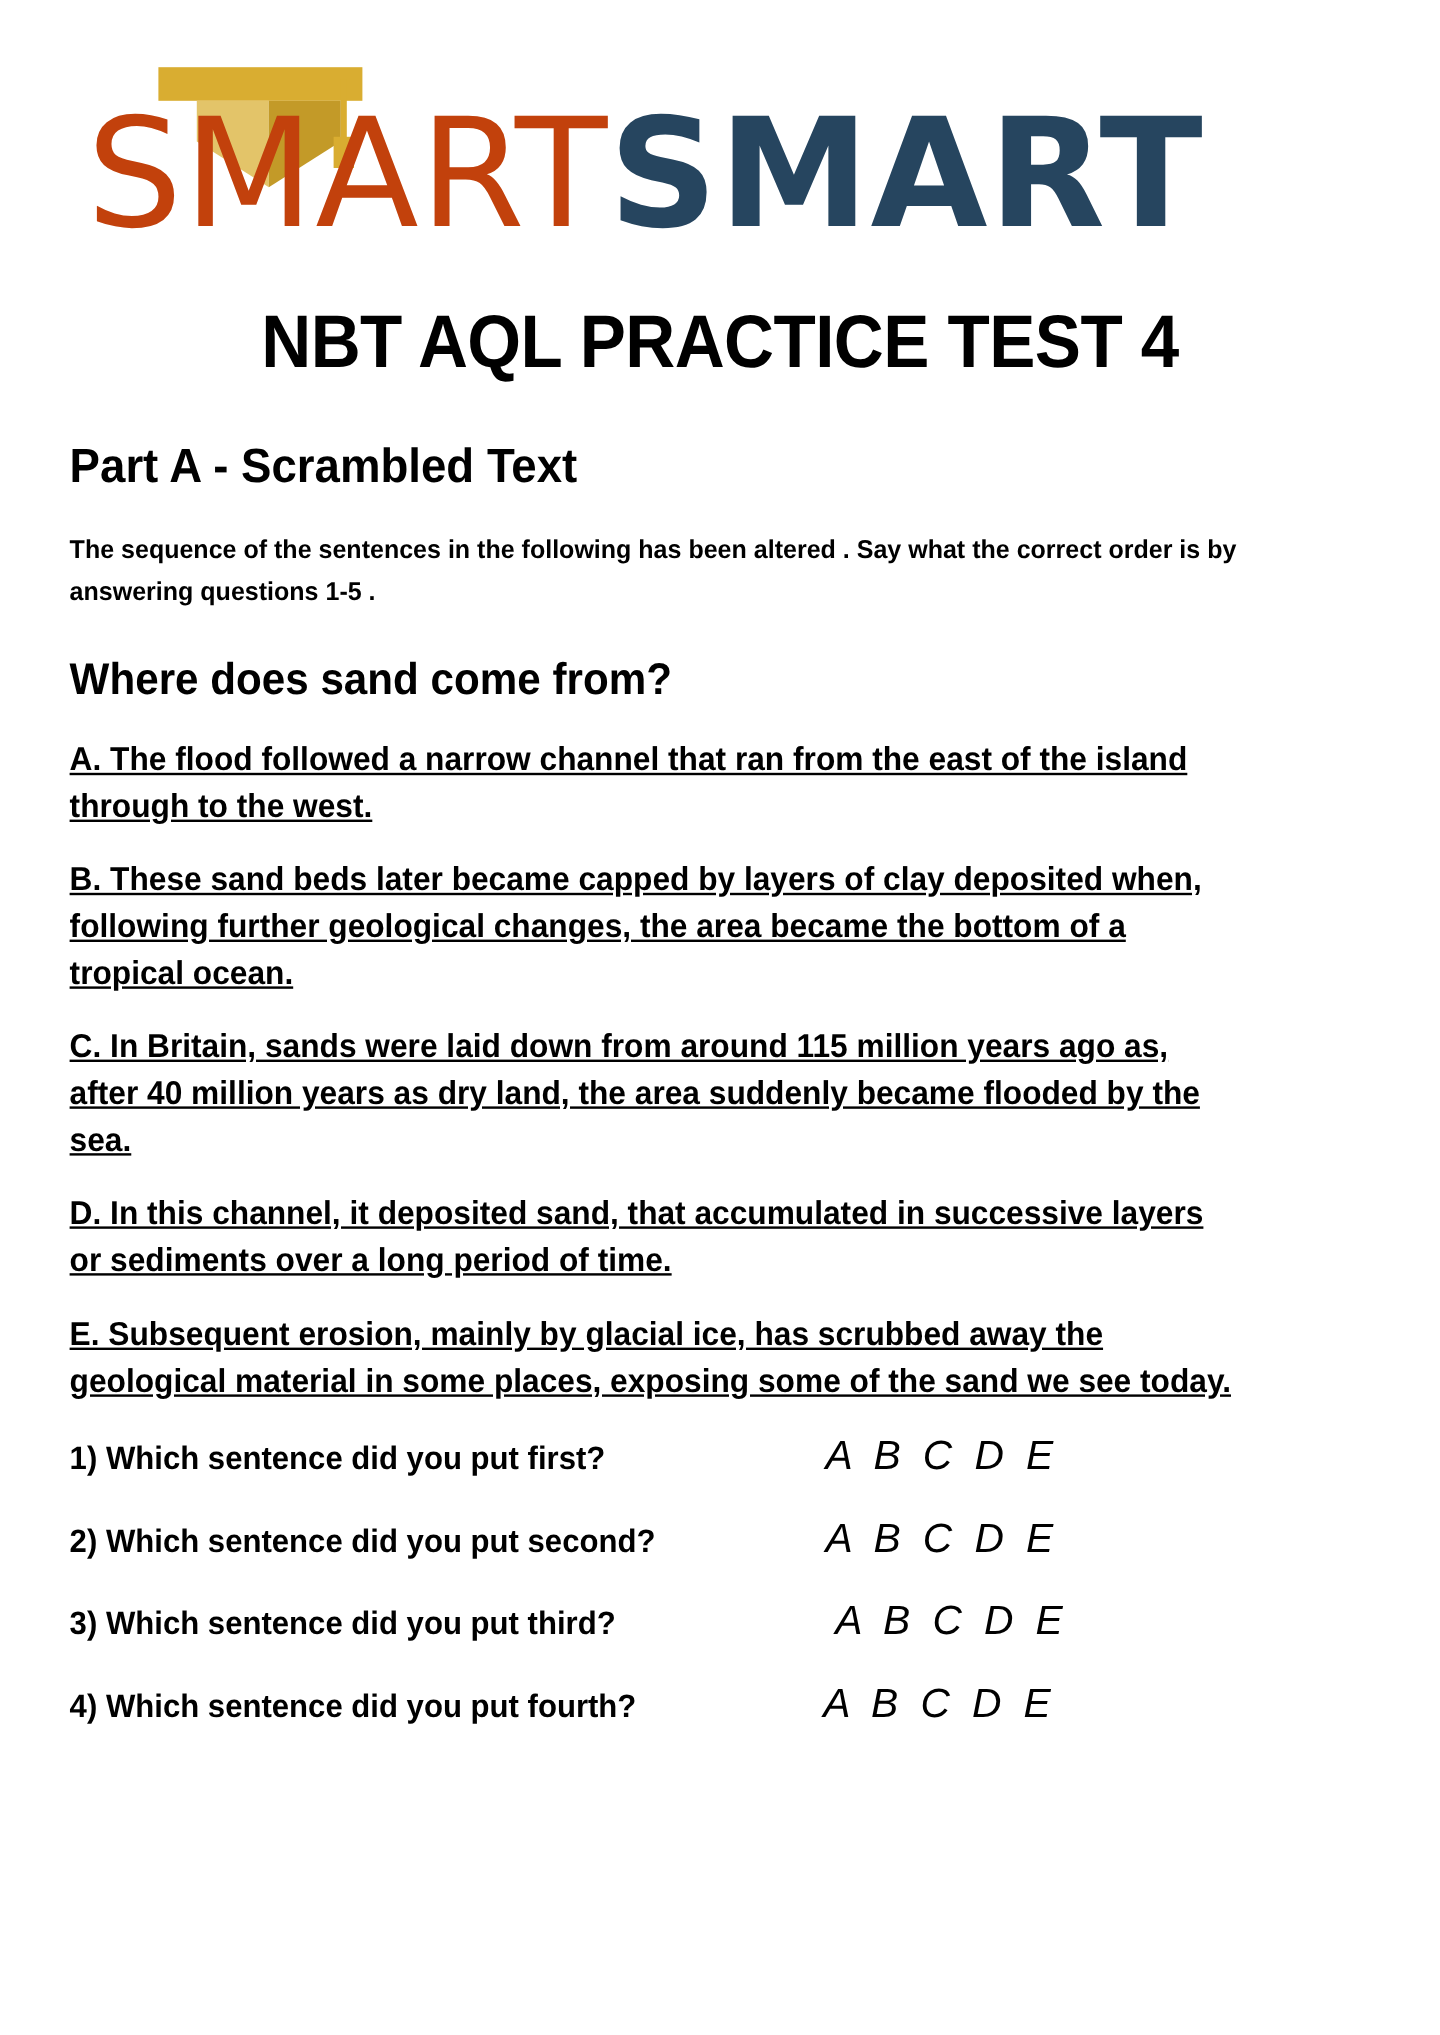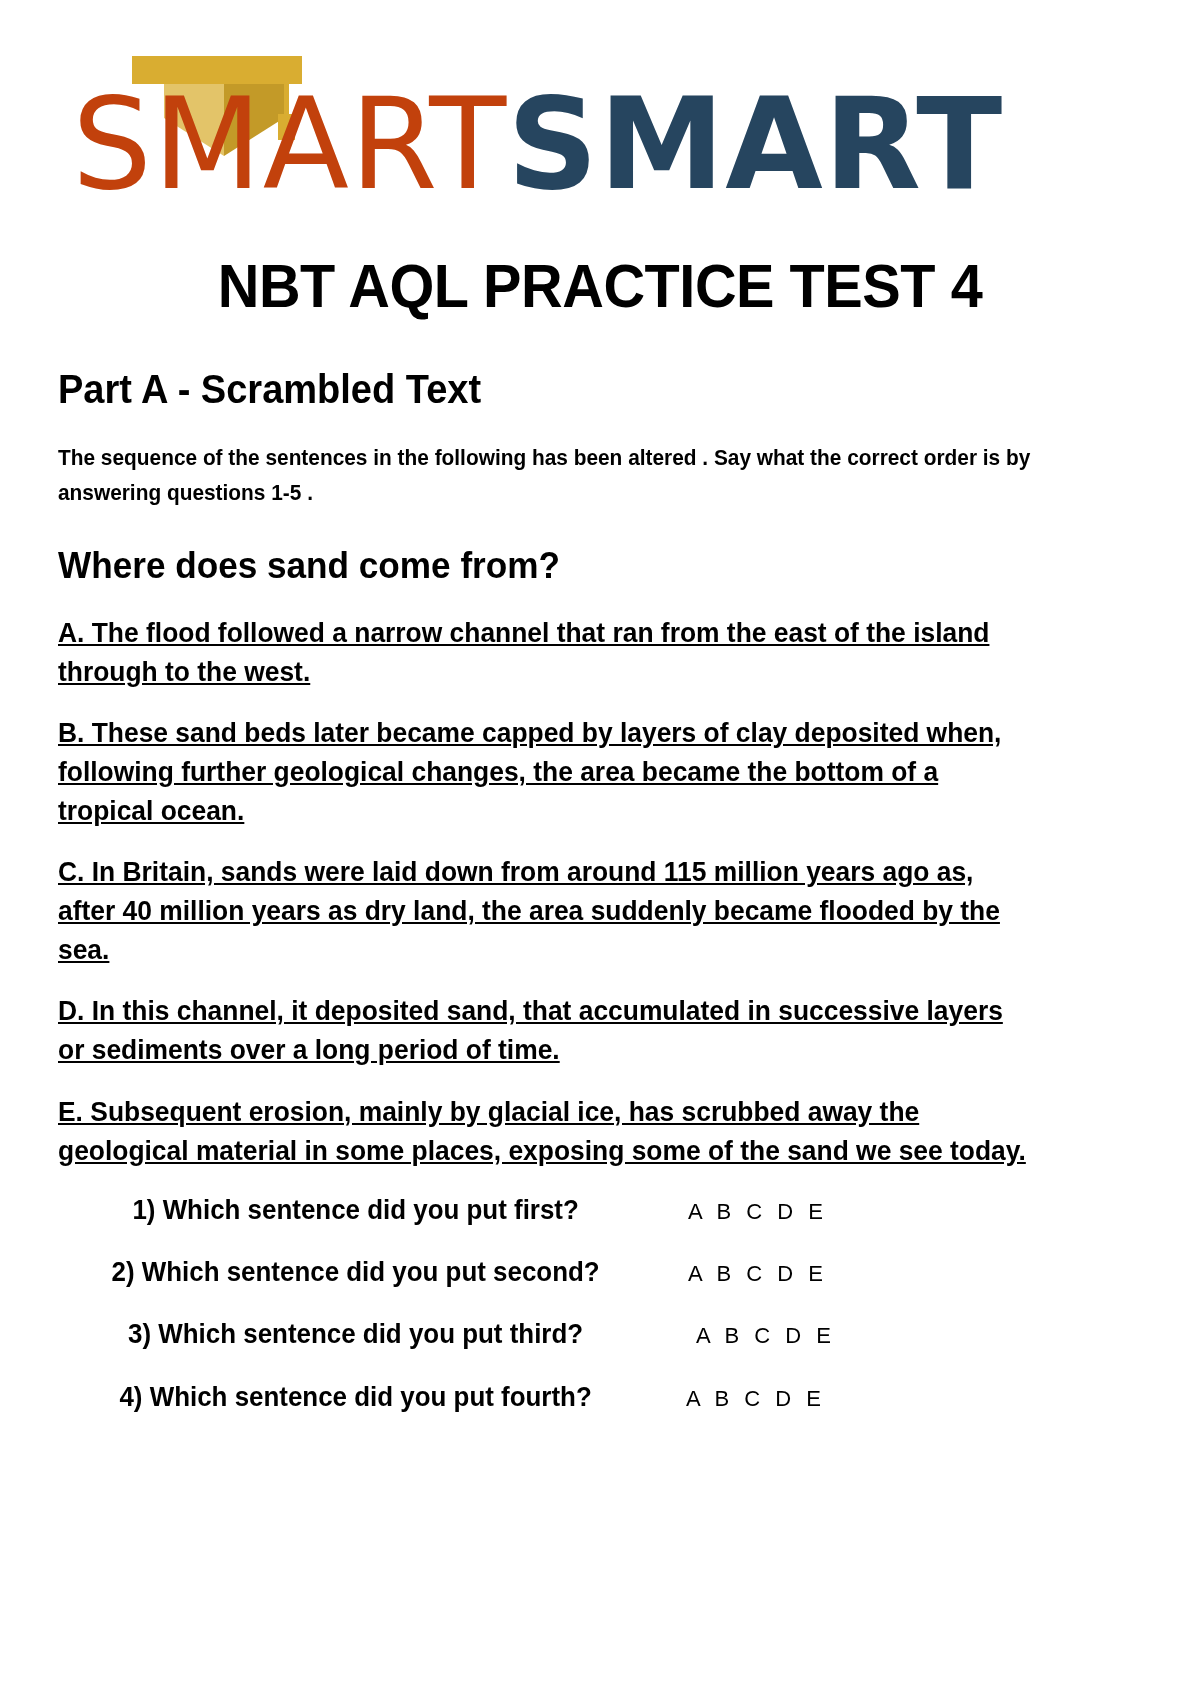--- a/index.html
+++ b/index.html
@@ -121,37 +121,37 @@
   }
 
   
   .questions {
     margin-top: 24px;
   }
   .question-row {
     display: flex;
     align-items: baseline;
     margin-bottom: 30px;
-    text-align: center;
   }
   .question-text {
     font-family: "Liberation Sans", sans-serif;
     font-weight: 700;
     font-size: 27px;
     line-height: 1.2;
     width: 620px;
     transform: scaleX(0.96);
     transform-origin: left;
   }
   .question-options {
     font-family: "Liberation Sans", sans-serif;
     font-weight: 400;
-    font-size: 22px;
+    font-size: 34px;
     letter-spacing: 4.5px;
     white-space: nowrap;
+    font-style: italic;
   }
   .opt-indent-1 { margin-left: 10px; }
   .opt-indent-2 { margin-left: 10px; }
   .opt-indent-3 { margin-left: 18px; }
   .opt-indent-4 { margin-left: 8px; }
 </style>
 </head>
 <body>
 
 <div class="page">

